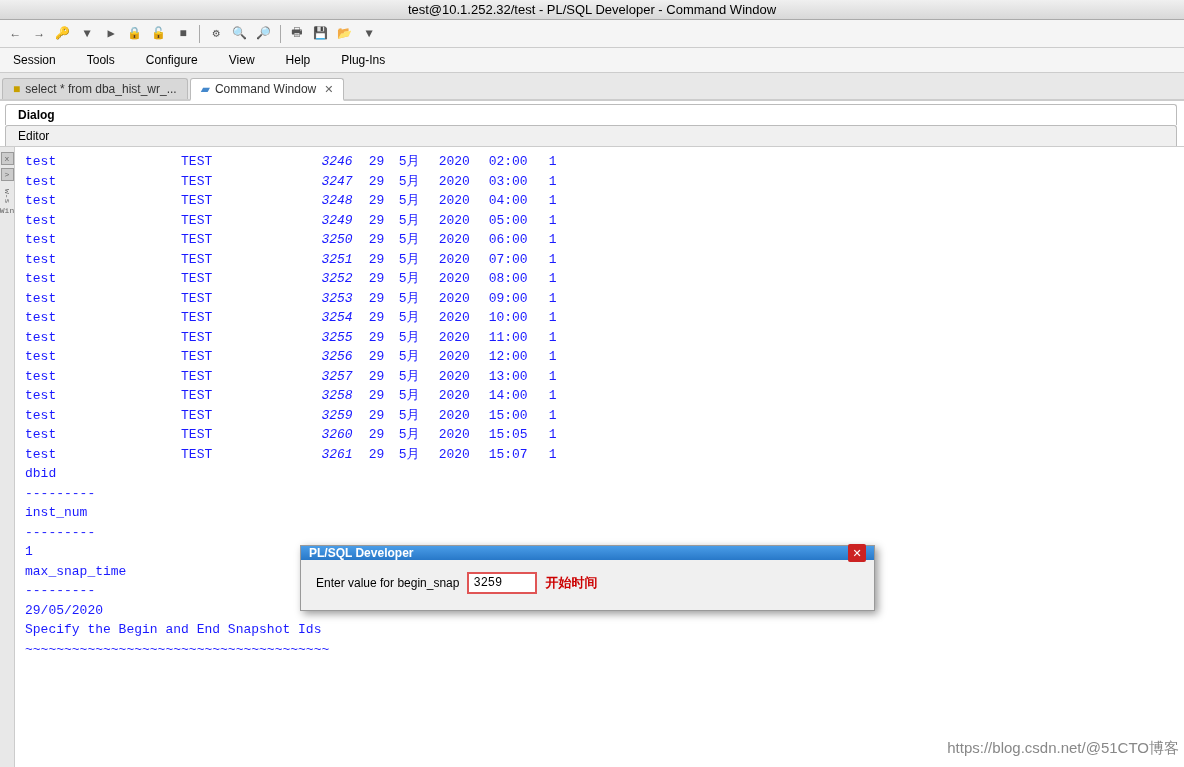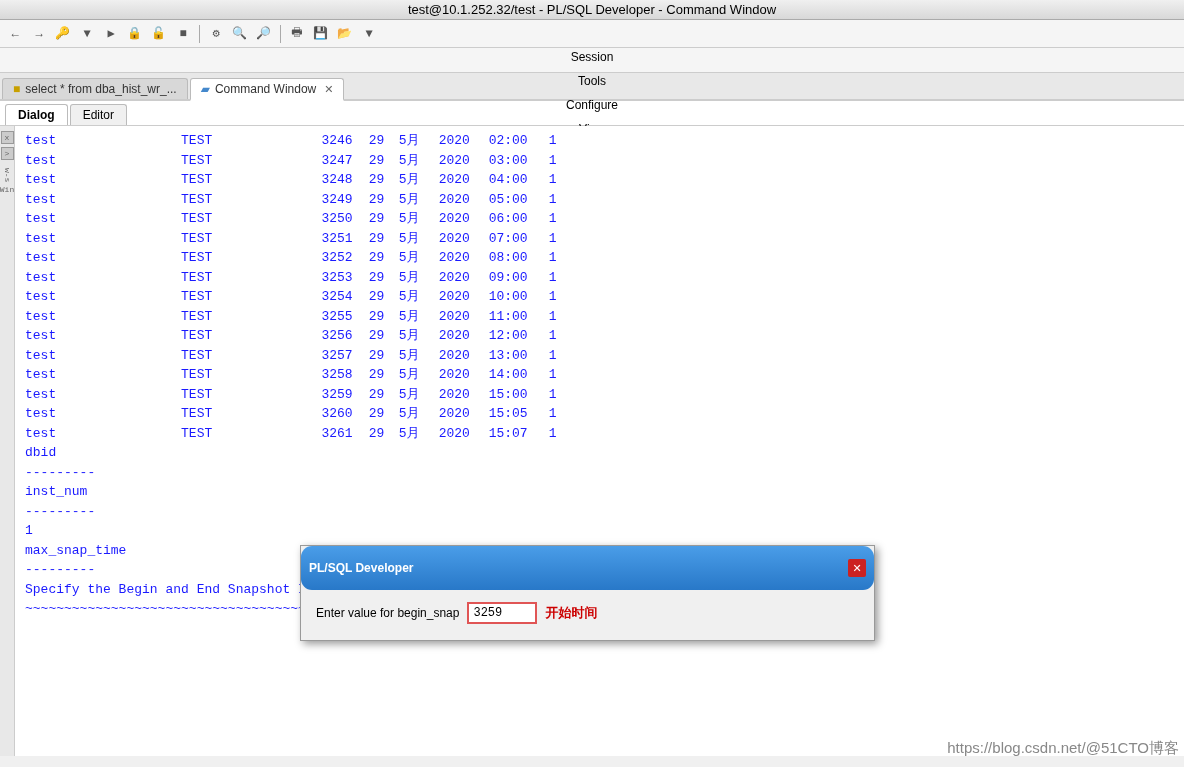--- a/index.html
+++ b/index.html
@@ -31,22 +31,21 @@
       border-bottom: 1px solid #ccc;
     }
 
     .menu-bar {
       display: flex;
       align-items: center;
       height: 24px;
       padding: 0 5px;
       font-family: Arial, sans-serif;
       font-size: 12px;
-      gap: 6px;
-      flex-direction: column;
+      gap: 15px;
     }
 
     .menu-item {
       padding: 2px 8px;
       cursor: pointer;
       color: #000;
     }
 
     .icon-toolbar {
       display: flex;
@@ -114,20 +113,21 @@
       cursor: pointer;
       margin-left: 3px;
     }
 
     
     .sub-tabs {
       display: flex;
       padding: 3px 5px 0 5px;
       background: #fff;
       border-bottom: 1px solid #ccc;
+      flex-direction: column;
     }
     .sub-tab {
       padding: 3px 12px;
       font-family: Arial, sans-serif;
       font-size: 12px;
       cursor: pointer;
       border: 1px solid #bbb;
       border-bottom: none;
       background: #f0f0f0;
       margin-right: 2px;
@@ -183,21 +183,21 @@
     }
 
     .output-row {
       display: flex;
       gap: 0;
       white-space: pre;
     }
 
     .col-str { color: #1a1aff; min-width: 80px; }
     .col-str2 { color: #1a1aff; min-width: 100px; }
-    .col-num { color: #1a1aff; min-width: 55px; }
+    .col-num { color: #1a1aff; min-width: 55px; font-style: italic; }
     .col-day { color: #1a1aff; min-width: 30px; }
     .col-month { color: #1a1aff; min-width: 40px; }
     .col-year { color: #1a1aff; min-width: 50px; }
     .col-time { color: #1a1aff; min-width: 60px; }
     .col-last { color: #1a1aff; min-width: 20px; }
 
     .text-blue { color: #1a1aff; }
     .text-dashes { color: #1a1aff; }
     .text-label { color: #1a1aff; }
 
@@ -230,22 +230,21 @@
     .modal-title-bar {
       background: linear-gradient(to bottom, #4a9de8, #2878c8);
       color: #fff;
       font-family: Arial, sans-serif;
       font-size: 12px;
       font-weight: bold;
       padding: 4px 8px;
       display: flex;
       align-items: center;
       justify-content: space-between;
-      height: 44px;
-      border-radius: 11px;
+      height: 14px;
     }
 
     .modal-close-btn {
       background: #cc2222;
       color: #fff;
       border: none;
       width: 18px;
       height: 18px;
       cursor: pointer;
       font-size: 11px;
@@ -408,20 +407,23 @@
     <div class="output-row">
       <span class="text-blue">1</span>
     </div>
     <div class="output-row">
       <span class="text-label">max_snap_time</span>
     </div>
     <div class="output-row">
       <span class="text-dashes">---------</span>
     </div>
     <div class="output-row">
+      <span class="text-blue">29/05/2020</span>
+    </div>
+    <div class="output-row">
       <span class="text-blue">Specify the Begin and End Snapshot Ids</span>
     </div>
     <div class="output-row">
       <span class="text-blue">~~~~~~~~~~~~~~~~~~~~~~~~~~~~~~~~~~~~~~~</span>
     </div>
   </div>
 </div>
 
 <div class="modal-overlay">
   <div class="modal-dialog">

